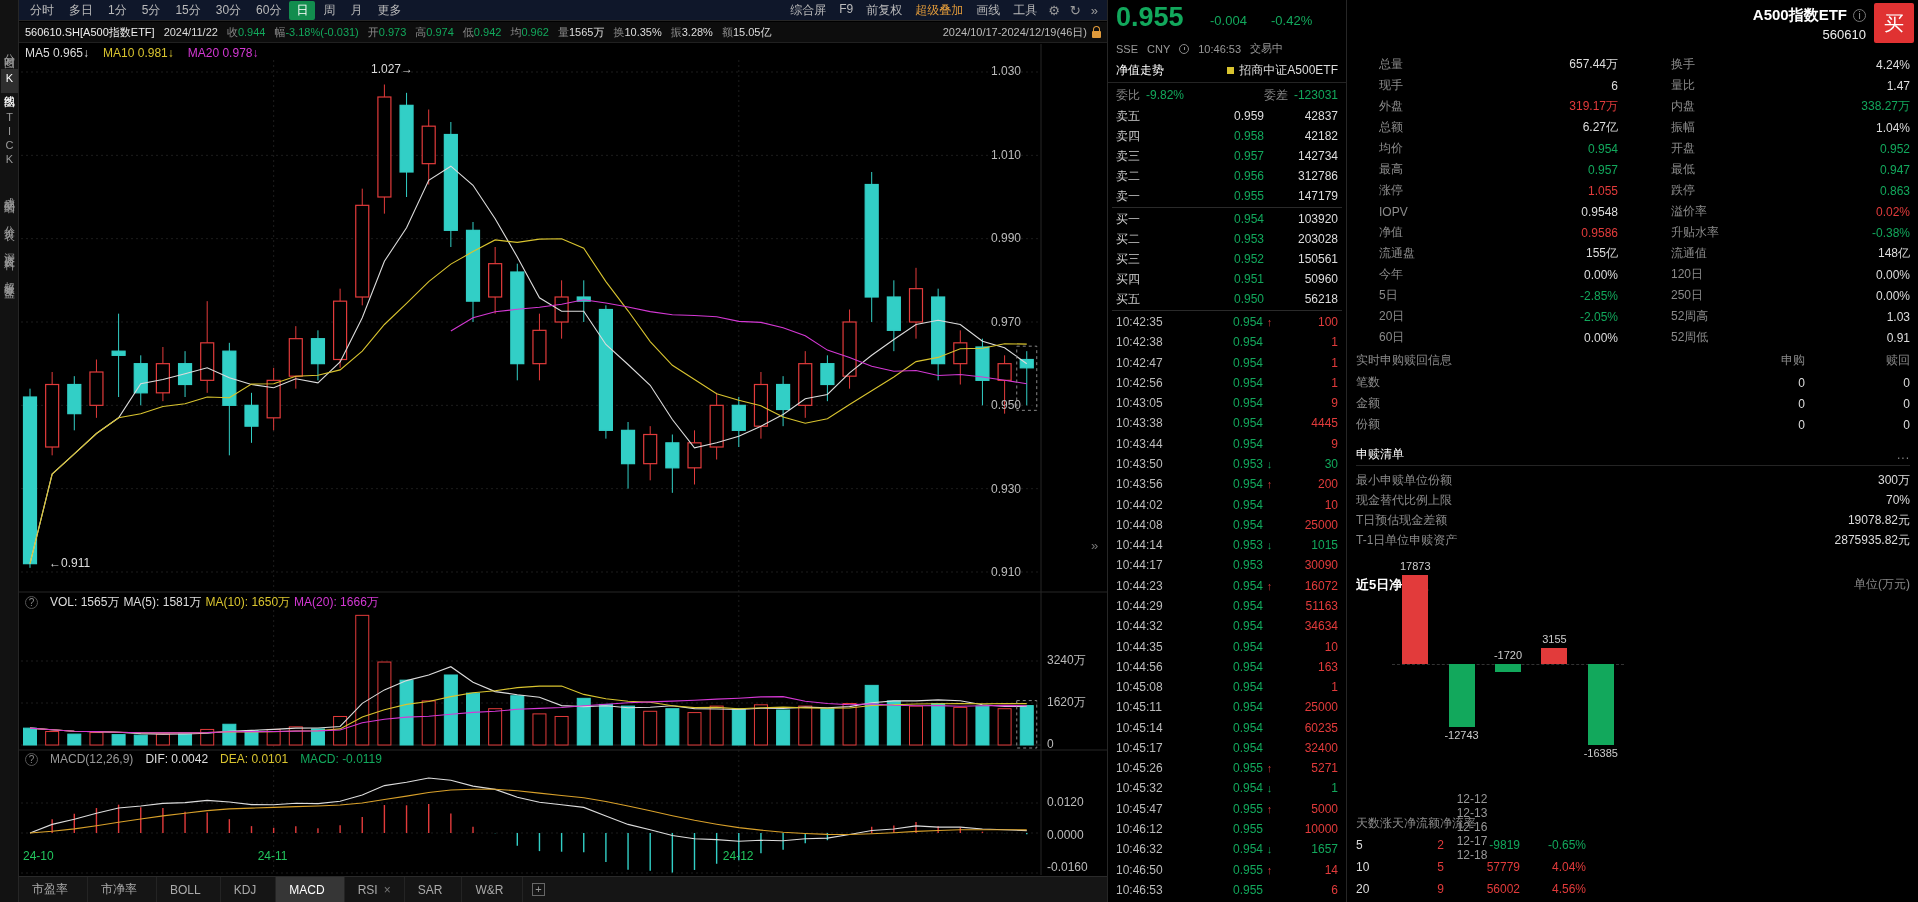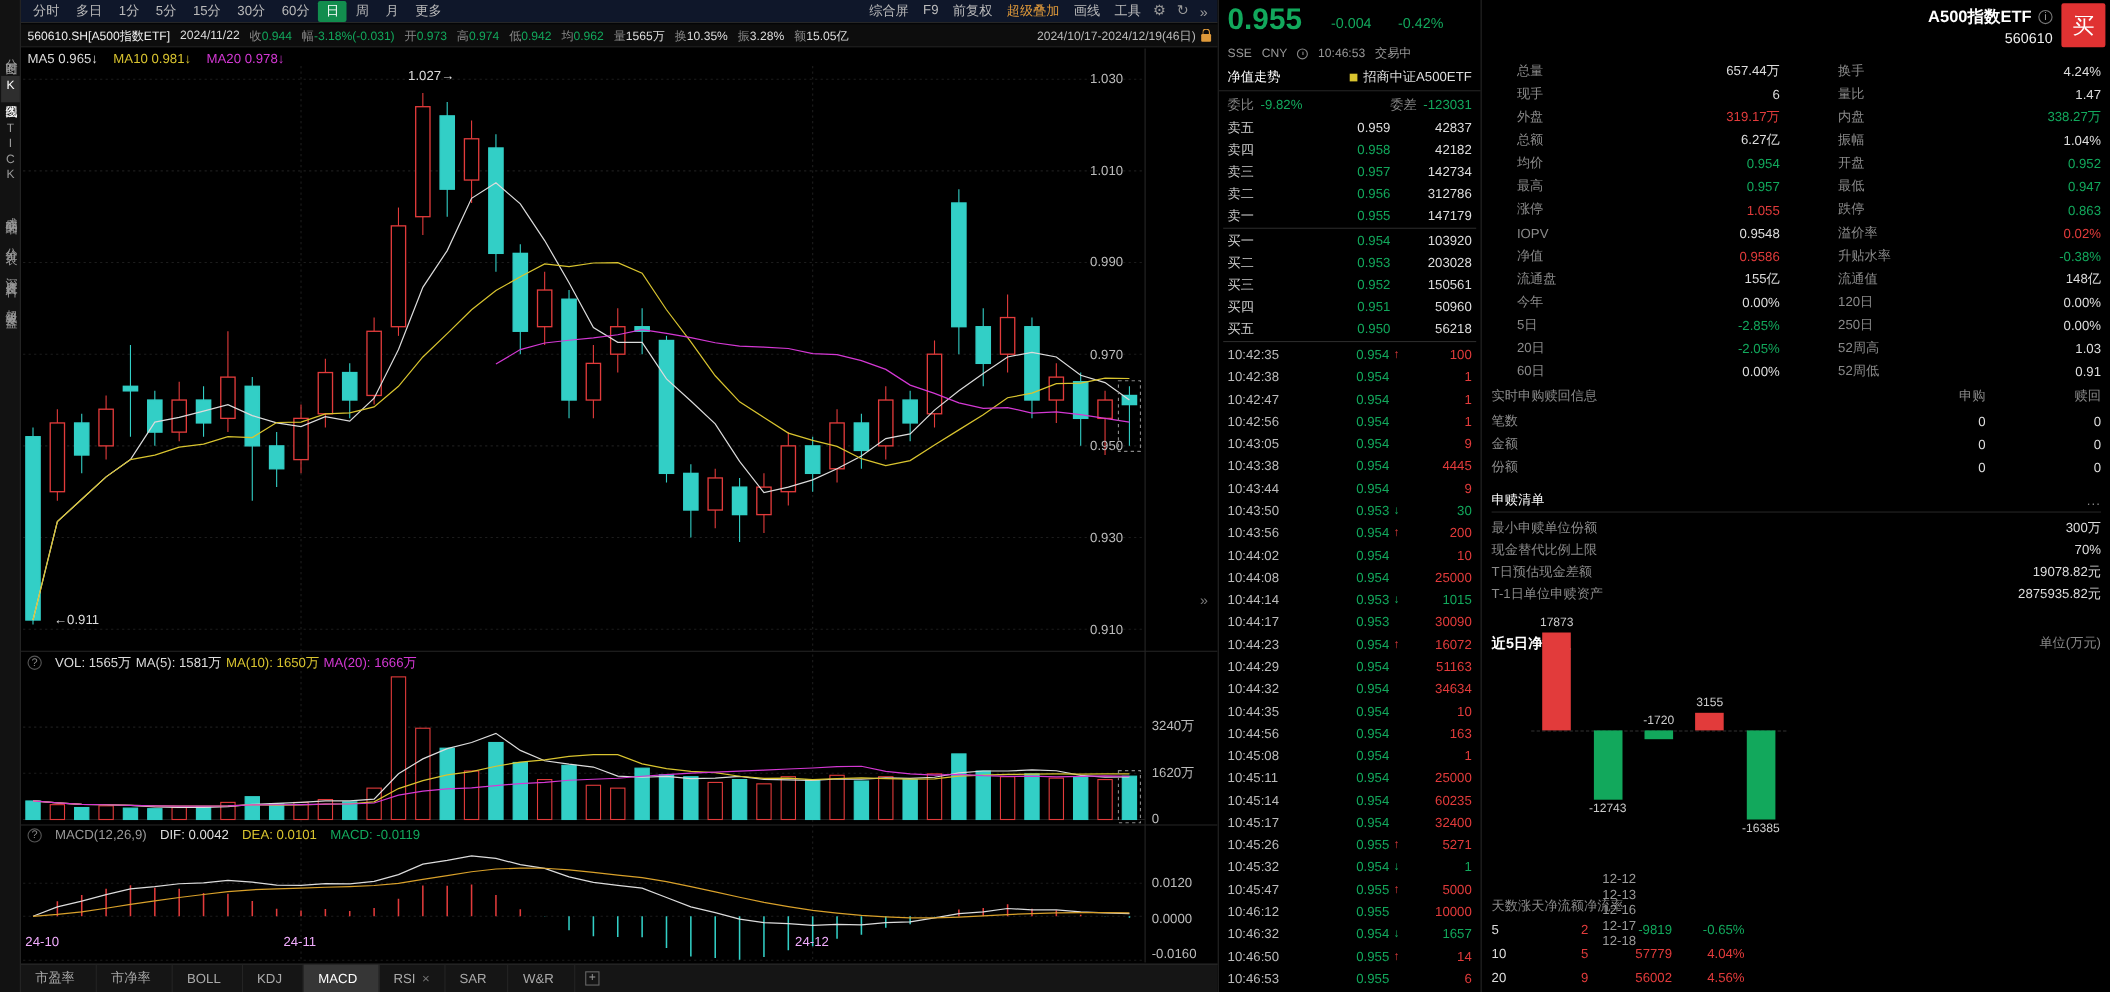--- a/index.html
+++ b/index.html
@@ -66,21 +66,21 @@
   .pane-legend{position:absolute;left:6px;display:flex;gap:12px;align-items:center;z-index:3;}
   .vol-legend{top:594px;}
   .macd-legend{top:752px;}
   .help{width:13px;height:13px;border:1px solid #555;border-radius:50%;color:#888;font-size:10px;
     line-height:12px;text-align:center;cursor:pointer;flex:none;}
 
   .annotation{position:absolute;color:#ddd;z-index:3;}
   .anno-high{left:352px;top:62px;}
   .anno-low{left:30px;top:556px;}
 
-  #x-labels{position:absolute;left:0;top:849px;right:66px;height:16px;color:#f0abfc;z-index:3;}
+  #x-labels{position:absolute;left:0;top:849px;right:66px;height:16px;color:#22c55e;z-index:3;}
   #x-labels span{position:absolute;}
 
   .mid-collapse{position:absolute;left:1072px;top:538px;color:#777;cursor:pointer;font-size:13px;z-index:4;}
 
   .bottom-tabs{position:absolute;left:0;right:0;bottom:0;height:26px;background:#151515;
     border-top:1px solid #2a2a2a;display:flex;align-items:stretch;z-index:4;}
   .btab{padding:0 13px;display:flex;align-items:center;gap:6px;border-right:1px solid #242424;
     color:#aaa;cursor:pointer;white-space:nowrap;}
   .btab.active{background:#363636;color:#fff;}
   .btab .x{color:#777;font-size:12px;}

